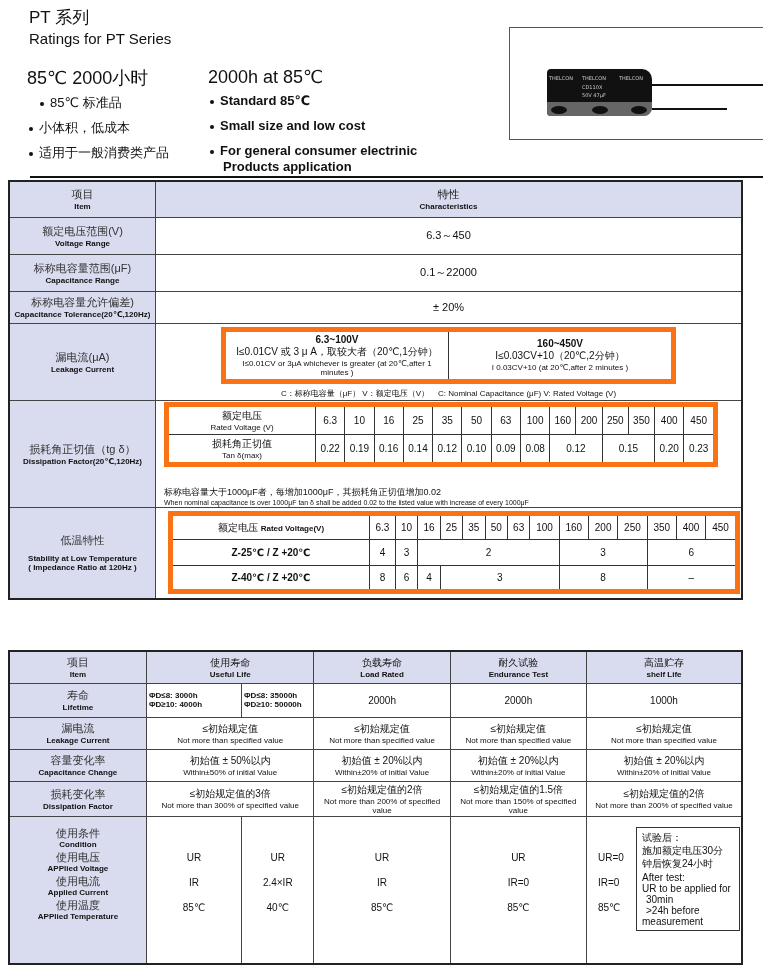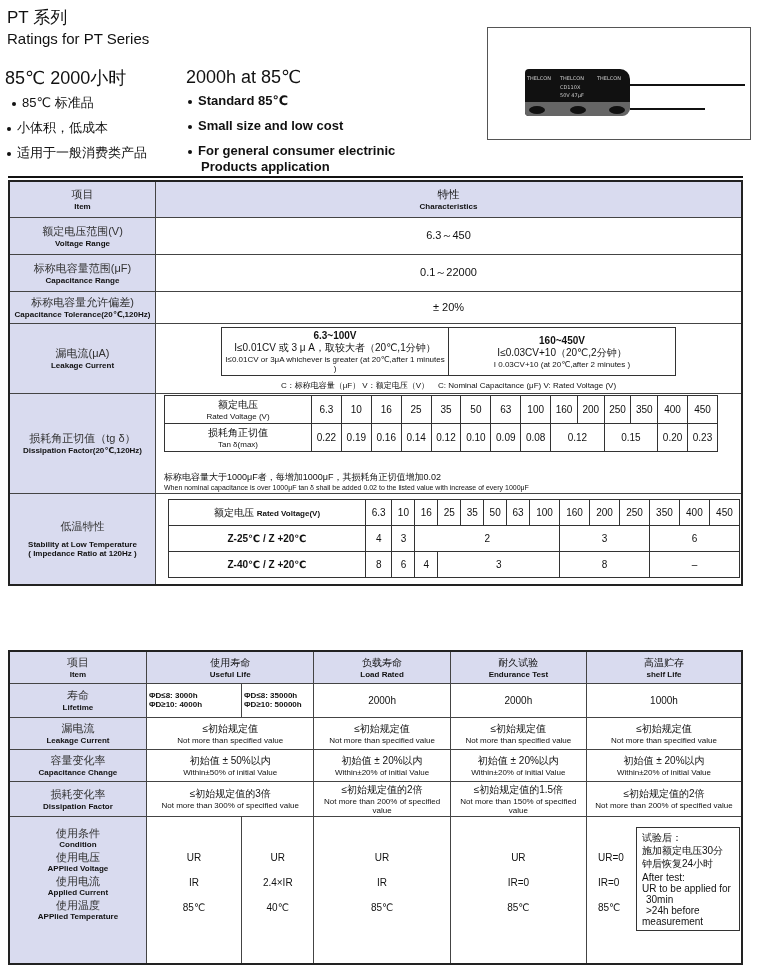--- a/index.html
+++ b/index.html
@@ -1,17 +1,17 @@
 <!DOCTYPE html>
 <html><head>
 <meta charset="utf-8">
 <style>
   html,body{margin:0;padding:0;background:#fff;}
   body{width:763px;height:966px;position:relative;overflow:hidden;font-family:"Liberation Sans","DejaVu Sans",sans-serif;color:#111;}
-  .abs{position:absolute;}
+  .abs{position:absolute;margin-left:22px;}
   .t1{left:7px;top:6px;font-size:17px;}
   .t2{left:7px;top:30px;font-size:15px;}
   .h85{left:5px;top:66px;font-size:18px;}
   .h2000{left:186px;top:66px;font-size:18px;}
   .bl{font-size:13px;}
   .dot{display:inline-block;width:4px;height:4px;border-radius:50%;background:#111;margin-right:6px;vertical-align:middle;}
   .photo{left:487px;top:27px;width:262px;height:111px;border:1px solid #555;background:#fff;}
   .cap{position:absolute;left:37px;top:41px;width:105px;height:47px;background:#111;border-radius:4px 10px 10px 4px;}
   .cap .lbl{position:absolute;color:#ccc;font-size:5px;white-space:nowrap;font-family:"DejaVu Sans",sans-serif;}
   .cap .band{position:absolute;left:0;bottom:0;width:100%;height:14px;background:#666;border-radius:0 0 8px 4px;}
@@ -19,39 +19,39 @@
   .lead{position:absolute;height:2px;background:#111;}
   .divline{left:8px;top:176px;width:735px;height:2px;background:#111;}
 
   table{border-collapse:collapse;}
   .main{position:absolute;left:8px;top:180px;width:735px;border:2px solid #222;}
   .main td{border:1px solid #444;text-align:center;vertical-align:middle;font-size:11px;}
   .lab{background:#d9dbef;width:146px;}
   .lab .cn{font-size:11px;color:#333;}
   .lab .en{font-size:8px;font-weight:bold;}
   .hdr{background:#d9dbef;}
-  .inner{margin:0 auto;border:1px solid #f97316;}
+  .inner{margin:0 auto;border:5px solid #f97316;}
   .inner td{border:1px solid #333;font-size:10px;padding:2px 3px;}
   .small{font-size:8px;}
 
   .life{position:absolute;left:8px;top:650px;width:735px;border:2px solid #222;}
   .life td{border:1px solid #444;text-align:center;vertical-align:middle;font-size:10px;}
   .life .en{font-size:8px;}
   .life .b{font-size:8px;font-weight:bold;}
   .note{border:1px solid #333;text-align:left;padding:3px 5px;font-size:10px;line-height:13px;}
 </style>
 </head>
 <body>
 
 <div class="abs t1">PT 系列</div>
 <div class="abs t2">Ratings for PT  Series</div>
 <div class="abs h85">85℃ 2000小时</div>
 <div class="abs h2000">2000h at 85℃</div>
 
-<div class="abs bl" style="left:12px;top:94px;"><span class="dot"></span><span>85℃ 标准品</span></div>
+<div class="abs bl" style="left:18px;top:94px;"><span class="dot"></span><span>85℃ 标准品</span></div>
 <div class="abs bl" style="left:7px;top:119px;"><span class="dot"></span><span>小体积，低成本</span></div>
 <div class="abs bl" style="left:7px;top:144px;"><span class="dot"></span><span>适用于一般消费类产品</span></div>
 
 <div class="abs bl" style="left:188px;top:93px;font-weight:bold;"><span class="dot"></span><span>Standard 85℃</span></div>
 <div class="abs bl" style="left:188px;top:118px;font-weight:bold;"><span class="dot"></span><span>Small size and low cost</span></div>
 <div class="abs bl" style="left:188px;top:143px;font-weight:bold;"><span class="dot"></span><span>For general consumer electrinic</span></div>
 <div class="abs bl" style="left:201px;top:159px;font-weight:bold;">Products application</div>
 
 <div class="abs photo">
   <div class="cap">

